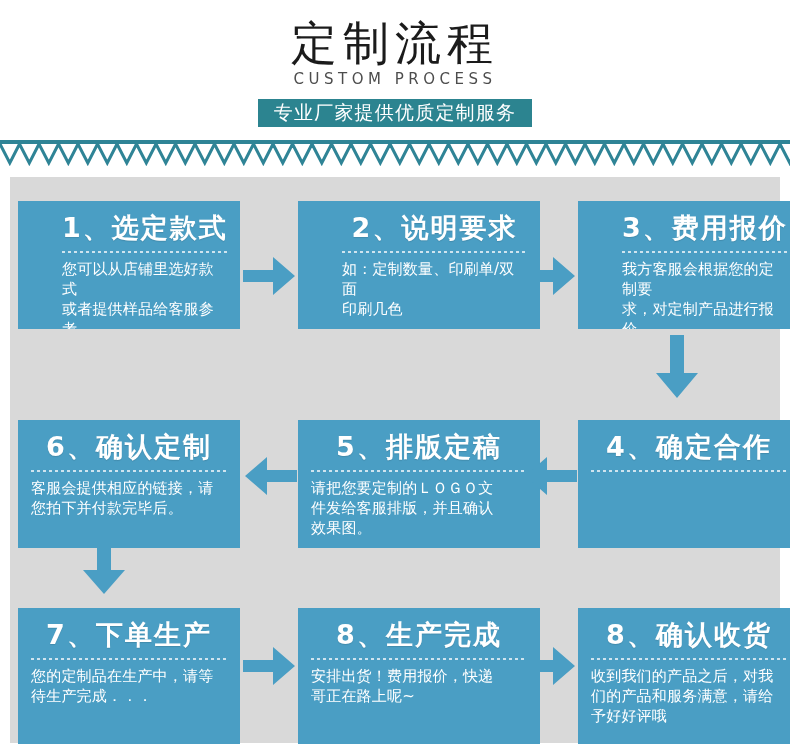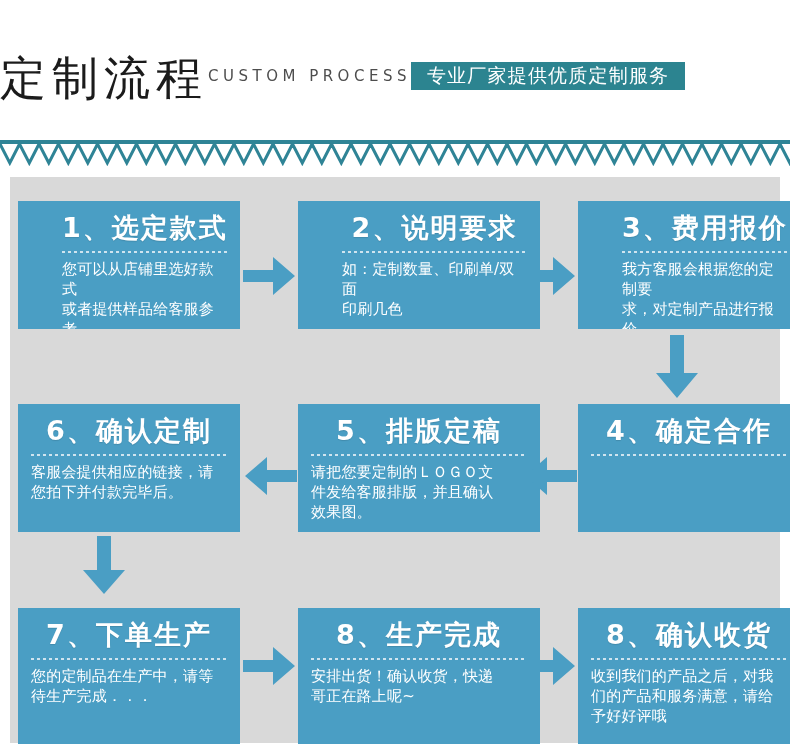--- a/index.html
+++ b/index.html
@@ -8,33 +8,33 @@
     background:#ffffff;
     font-family:"DejaVu Sans","Liberation Sans",sans-serif;
     overflow:hidden;
   }
   .page{position:relative;width:790px;height:754px;}
 
   
   .header{
     position:absolute;left:0;top:0;width:790px;height:140px;
     background:#ffffff;
-    display:flex;align-items:center;
+    display:flex;flex-direction:column;align-items:center;
   }
   .title{
     margin-top:16px;
     font-size:46px;
     line-height:54px;
     letter-spacing:6px;
     color:#1b1b1b;
     font-weight:400;
     font-family:"DejaVu Sans","Liberation Sans",sans-serif;
   }
   .subtitle{
-    margin-top:12px;
+    margin-top:0;
     font-size:15px;
     letter-spacing:4.5px;
     color:#4d4d4d;
     font-weight:400;
   }
   .badge{
     margin-top:11px;
     background:#2c8490;
     color:#ffffff;
     font-size:19px;
@@ -85,21 +85,21 @@
     letter-spacing:.2px;
     color:#ffffff;
     text-align:left;
   }
 
   
   .c1{left:18px;width:222px;}
   .c2{left:298px;width:242px;}
   .c3{left:578px;width:222px;}
   .r1{top:201px;height:128px;padding-left:44px;}
-  .r2{top:404px;height:128px;}
+  .r2{top:420px;height:128px;}
   .r3{top:608px;height:136px;}
 
   
   .arrow{position:absolute;}
   .arrow svg{display:block;}
 </style>
 </head>
 <body>
 
 <div class="page">
@@ -178,21 +178,21 @@
     <div class="desc">
       <div>您的定制品在生产中，请等</div>
       <div>待生产完成．．．</div>
     </div>
   </div>
 
   <div class="box c2 r3">
     <div class="num">8、生产完成</div>
     <div class="sep"></div>
     <div class="desc">
-      <div>安排出货！确认收货，快递</div>
+      <div>安排出货！费用报价，快递</div>
       <div>哥正在路上呢~</div>
     </div>
   </div>
 
   <div class="box c3 r3">
     <div class="num">8、确认收货</div>
     <div class="sep"></div>
     <div class="desc">
       <div>收到我们的产品之后，对我</div>
       <div>们的产品和服务满意，请给</div>

